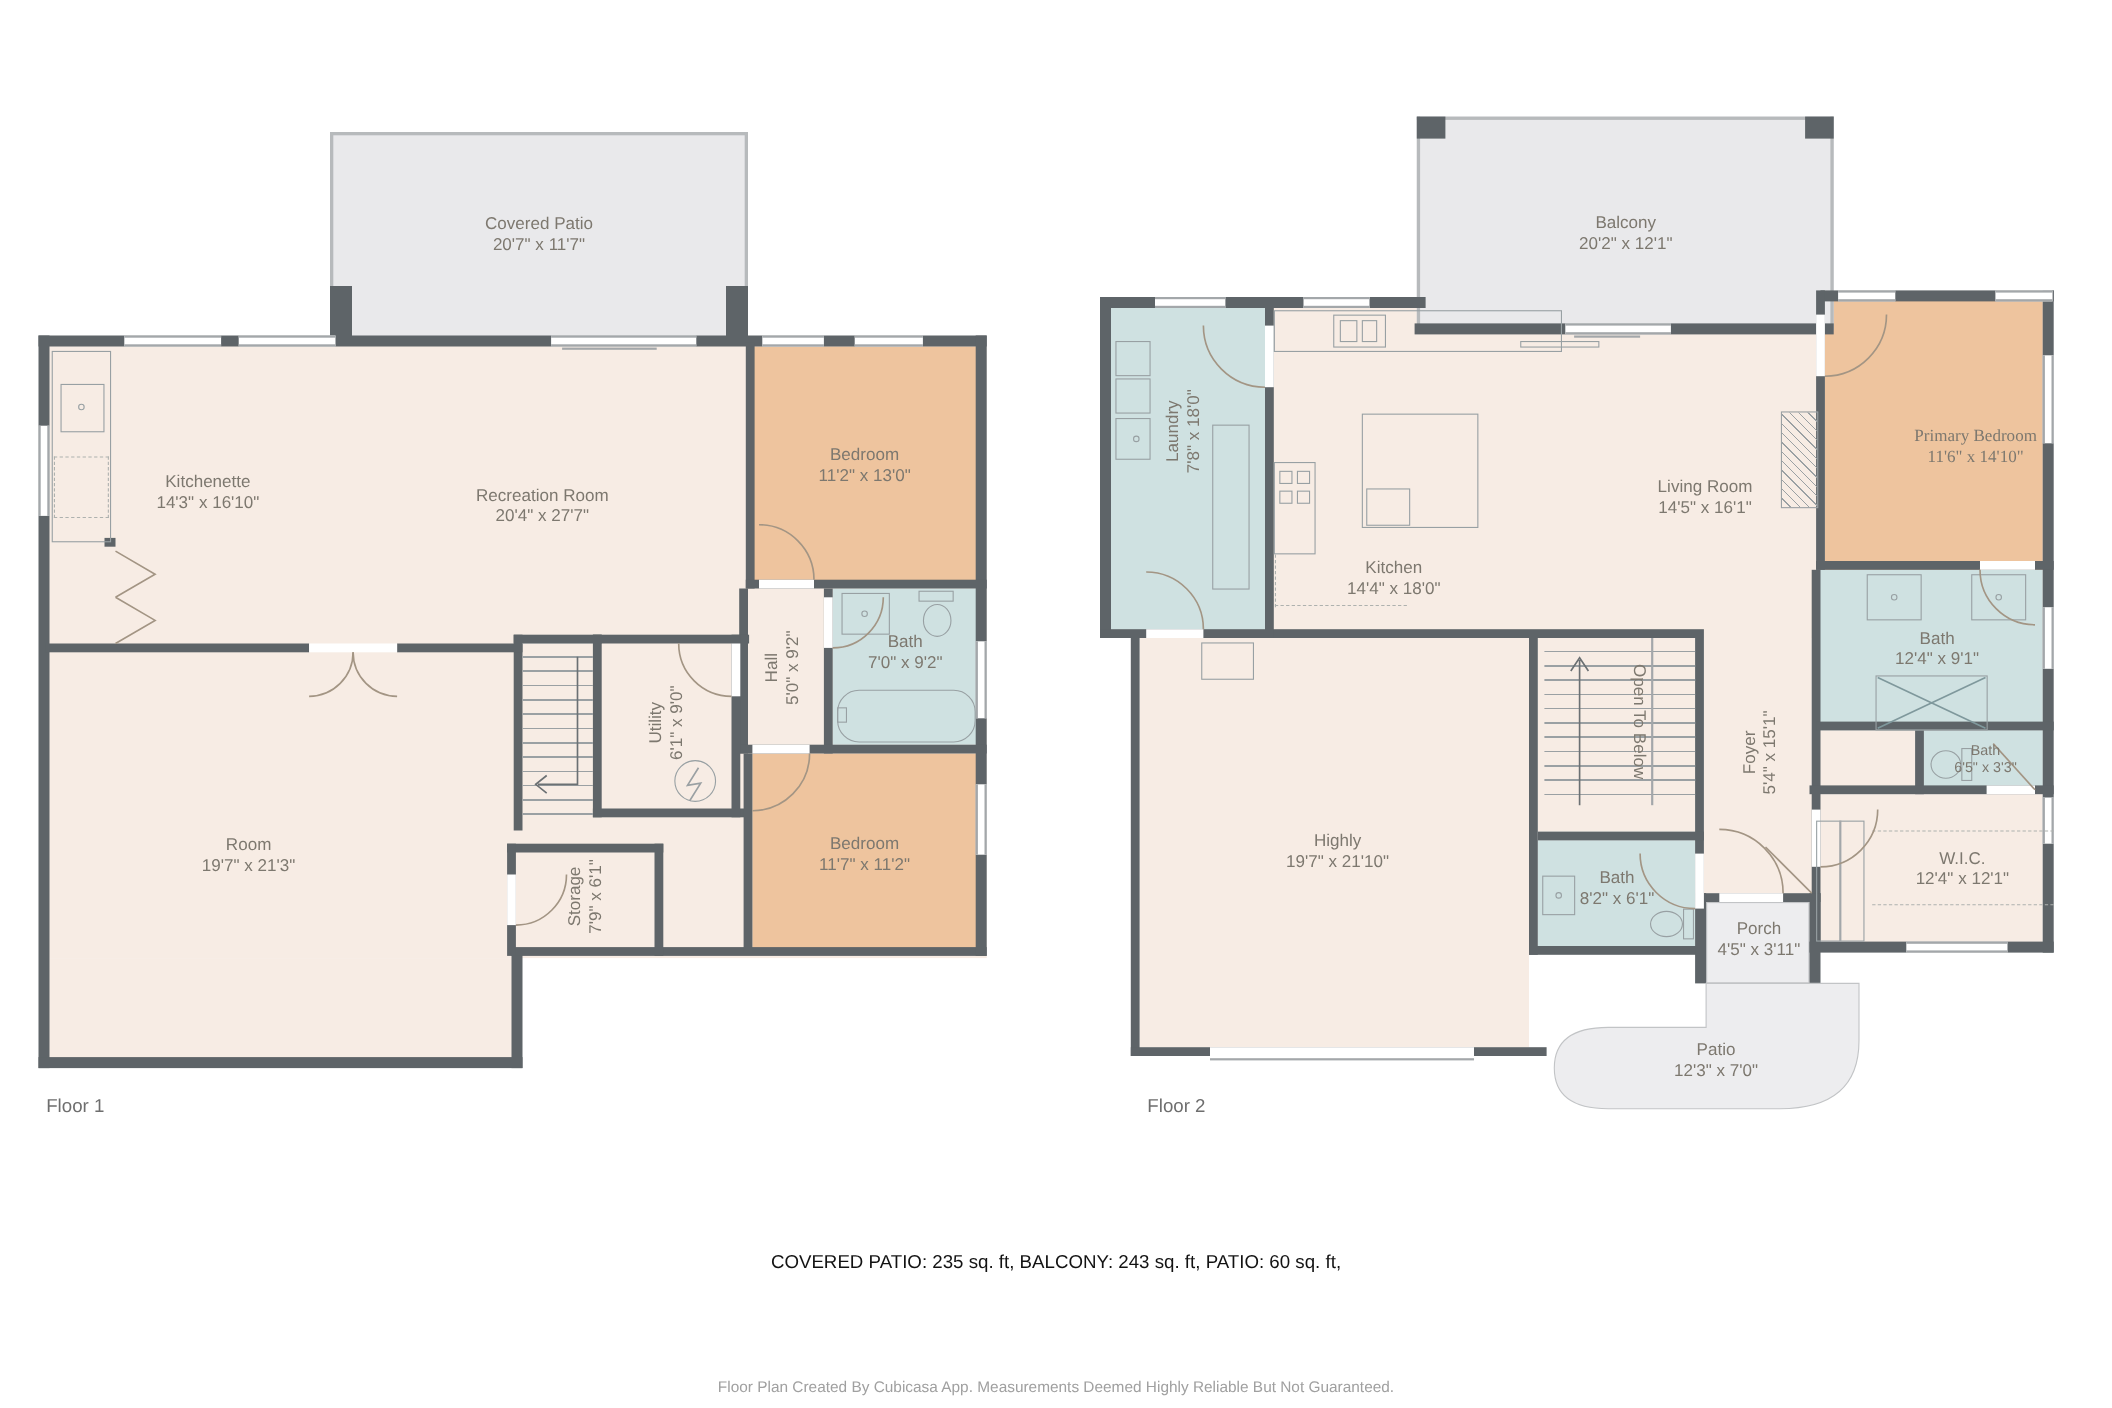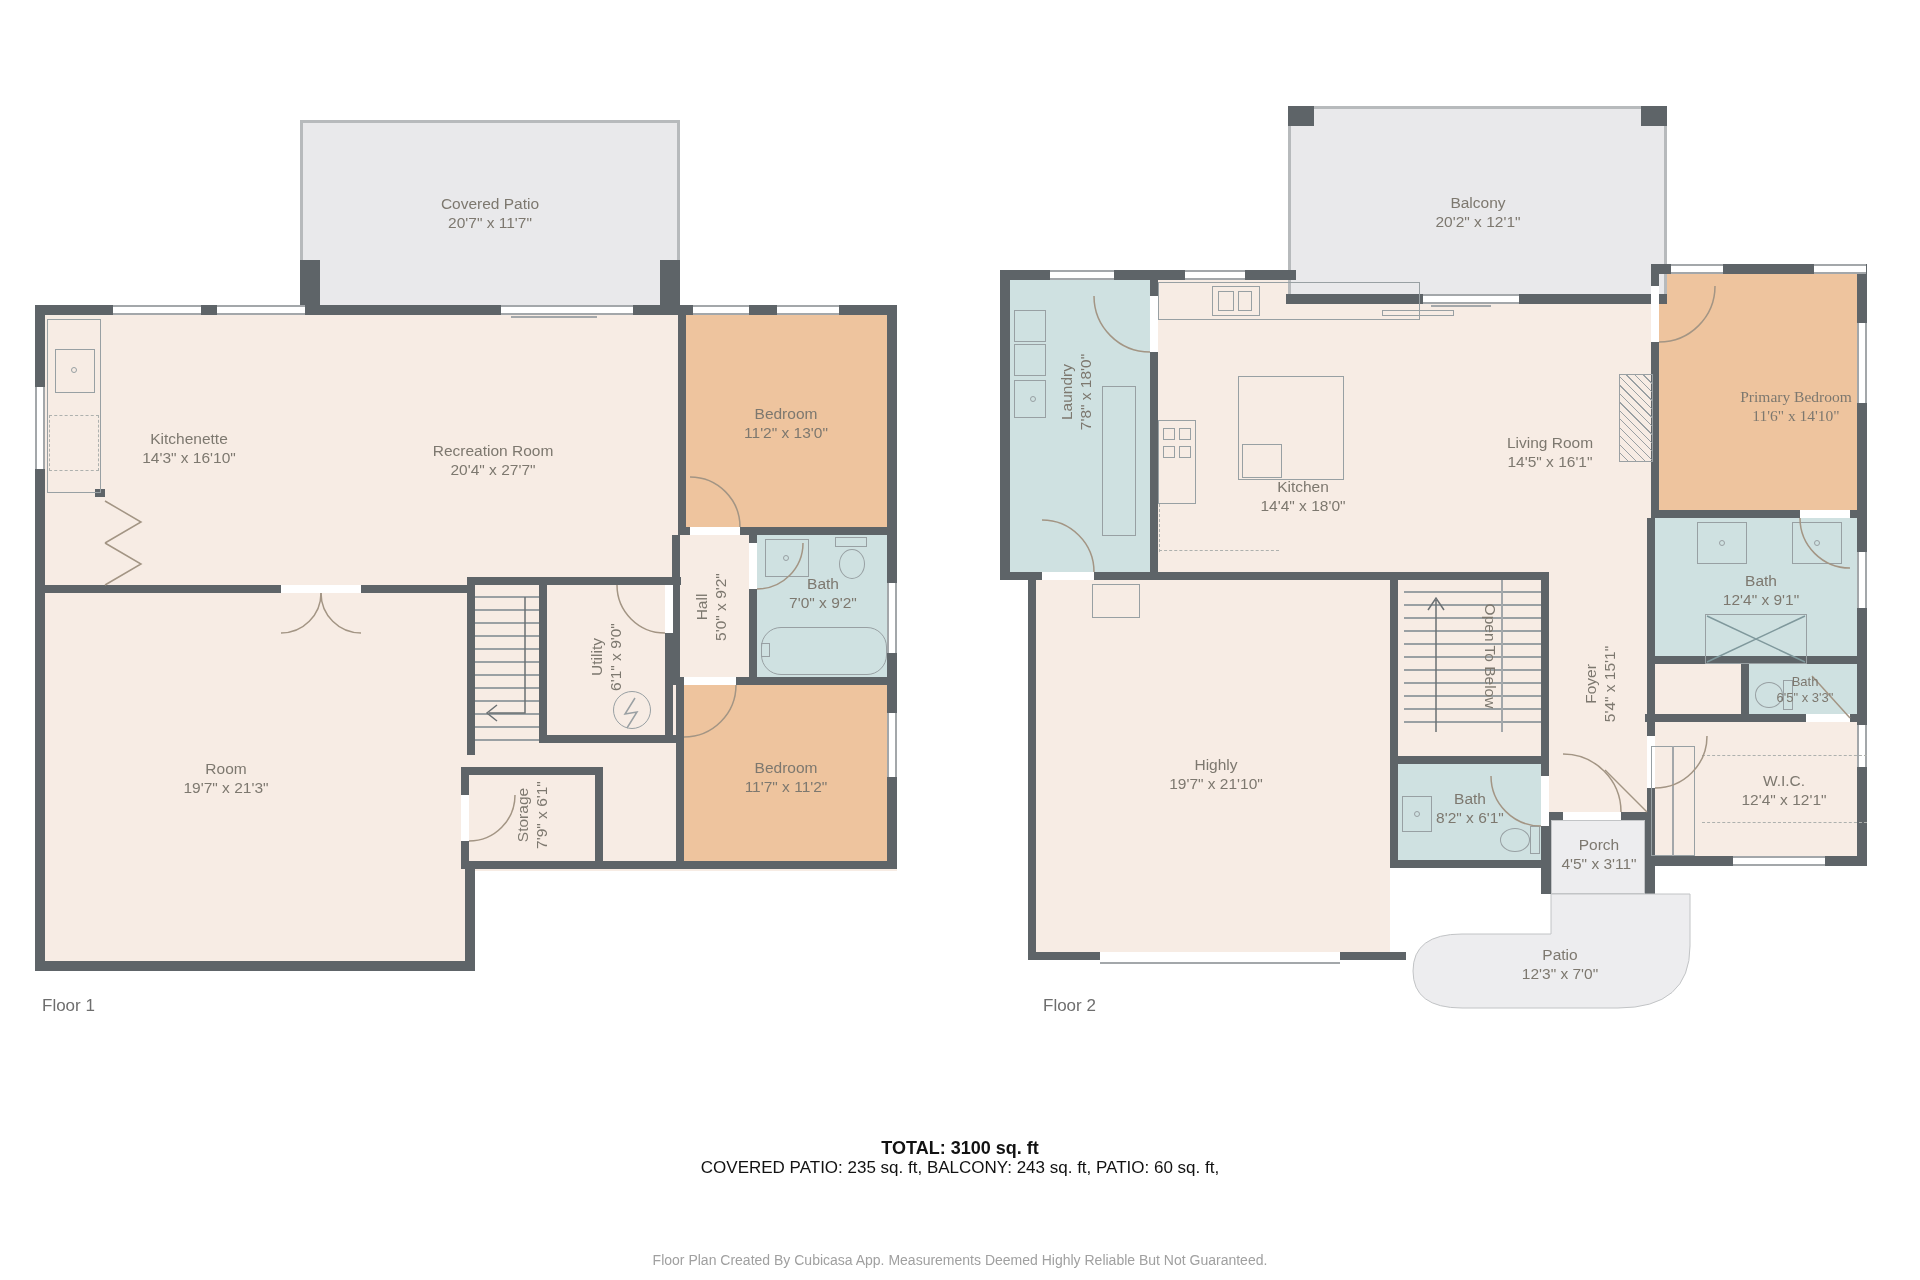--- a/index.html
+++ b/index.html
@@ -293,21 +293,21 @@
   </svg>
 
   <div class="lab" style="left:478px;top:112px;">
     <span>Balcony</span>
       <span>20'2" x 12'1"</span>
     </div>
   <div class="vlab" style="left:76px;top:292px;">
     <span>Laundry</span>
       <span>7'8" x 18'0"</span>
     </div>
-  <div class="lab" style="left:267px;top:396px;margin-left:36px;">
+  <div class="lab" style="left:267px;top:426px;">
     <span>Kitchen</span>
       <span>14'4" x 18'0"</span>
     </div>
   <div class="lab" style="left:550px;top:352px;">
     <span>Living Room</span>
       <span>14'5" x 16'1"</span>
     </div>
   <div class="lab" style="left:796px;top:306px;font-family:Liberation Serif, serif;">
     <span>Primary Bedroom</span>
       <span>11'6" x 14'10"</span>
@@ -344,16 +344,15 @@
       <span>4'5" x 3'11"</span>
     </div>
   <div class="lab" style="left:560px;top:864px;">
     <span>Patio</span>
       <span>12'3" x 7'0"</span>
     </div>
 </div>
 <div class="floorlab" style="left:1043px;top:996px;">Floor 2</div>
 
 <div id="summary">
-  <div class="t1">TOTAL: 3100 sq. ft</div>
   <div class="t">COVERED PATIO: 235 sq. ft, BALCONY: 243 sq. ft, PATIO: 60 sq. ft,</div>
 </div>
 <div id="footer">Floor Plan Created By Cubicasa App. Measurements Deemed Highly Reliable But Not Guaranteed.</div>
 
 </body></html>

